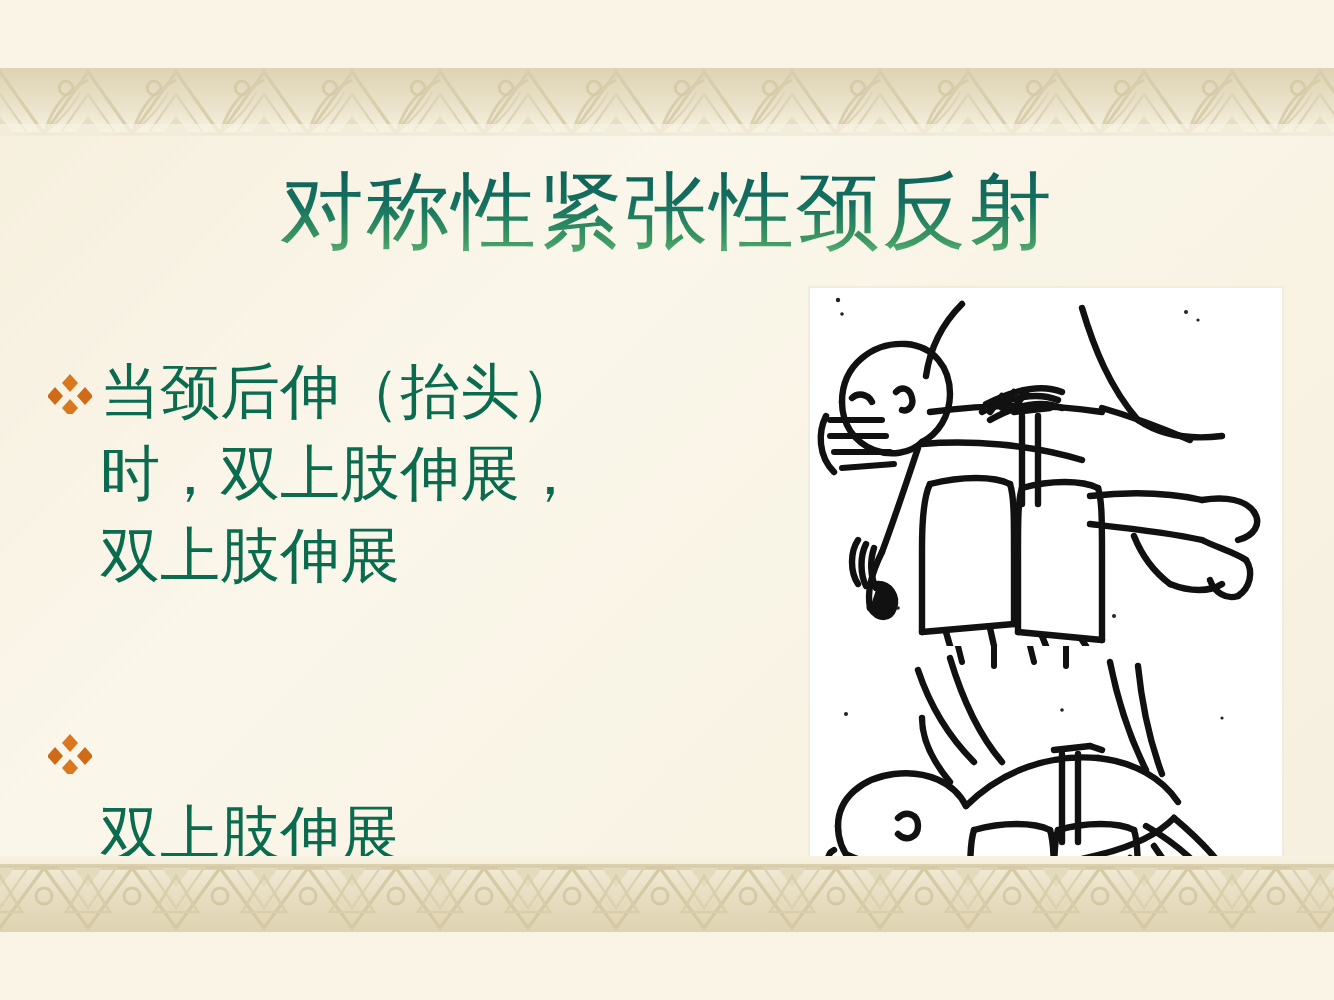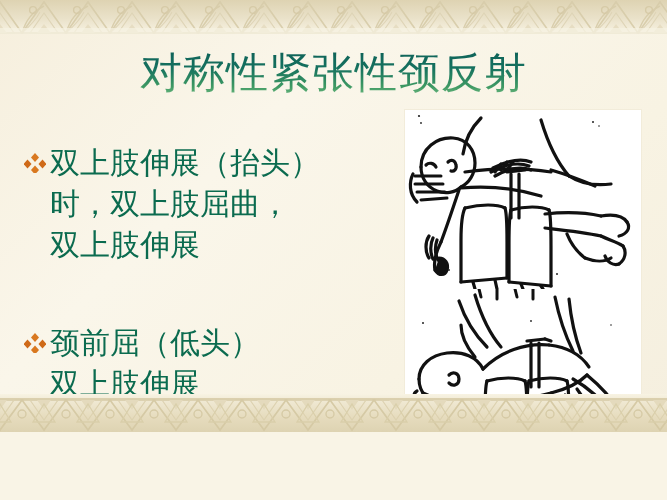--- a/index.html
+++ b/index.html
@@ -12,20 +12,21 @@
     overflow: hidden;
     font-family: "Liberation Serif", "DejaVu Serif", serif;
     background: #f9f4e6;
   }
   #slide {
     position: relative;
     width: 667px;
     height: 432px;
     background: linear-gradient(135deg, #f6efdd 0%, #faf6ea 35%, #f8f3e3 70%, #f5efdf 100%);
     overflow: hidden;
+    margin-top: 34px;
   }
 
   
   .border-band {
     position: absolute;
     left: 0;
     width: 667px;
     overflow: hidden;
   }
   .border-top {
@@ -166,37 +167,36 @@
   <div class="bullet-block" id="bullet-1">
     <div class="bullet-first-line">
       <span class="bullet-marker">
         <svg width="22" height="20" viewBox="0 0 22 20" aria-hidden="true">
           <polygon points="11,0 15,4.5 11,9 7,4.5" fill="#d9781f"></polygon>
           <polygon points="3.5,6.5 7.5,11 3.5,15.5 -0.5,11" fill="#cf6a18"></polygon>
           <polygon points="18.5,6.5 22.5,11 18.5,15.5 14.5,11" fill="#cf6a18"></polygon>
           <polygon points="11,12.5 15,17 11,21.5 7,17" fill="#d9781f"></polygon>
         </svg>
       </span>
-      <span class="bullet-text-head">双上肢伸展（抬头）</span>
+      <span class="bullet-text-head">当颈后伸（抬头）</span>
     </div>
-    <div class="bullet-line">时，双上肢屈曲，</div>
+    <div class="bullet-line">时，双上肢伸展，</div>
     <div class="bullet-line">双上肢伸展</div>
   </div>
 
   <div class="bullet-block" id="bullet-2">
     <div class="bullet-first-line">
       <span class="bullet-marker">
         <svg width="22" height="20" viewBox="0 0 22 20" aria-hidden="true">
           <polygon points="11,0 15,4.5 11,9 7,4.5" fill="#d9781f"></polygon>
           <polygon points="3.5,6.5 7.5,11 3.5,15.5 -0.5,11" fill="#cf6a18"></polygon>
           <polygon points="18.5,6.5 22.5,11 18.5,15.5 14.5,11" fill="#cf6a18"></polygon>
           <polygon points="11,12.5 15,17 11,21.5 7,17" fill="#d9781f"></polygon>
         </svg>
       </span>
-      <span class="bullet-text-head">颈前屈（低头）</span>
     </div>
     <div class="bullet-line">双上肢伸展</div>
   </div>
 
   <div id="figure-panel">
 
     <div class="figure-cell" id="figure-top">
       <svg class="figure-svg" viewBox="0 0 236 179" aria-hidden="true">
         <rect x="0" y="0" width="236" height="179" fill="#ffffff"></rect>
         <g fill="none" stroke="#111111" stroke-width="3.2" stroke-linecap="round" stroke-linejoin="round">

